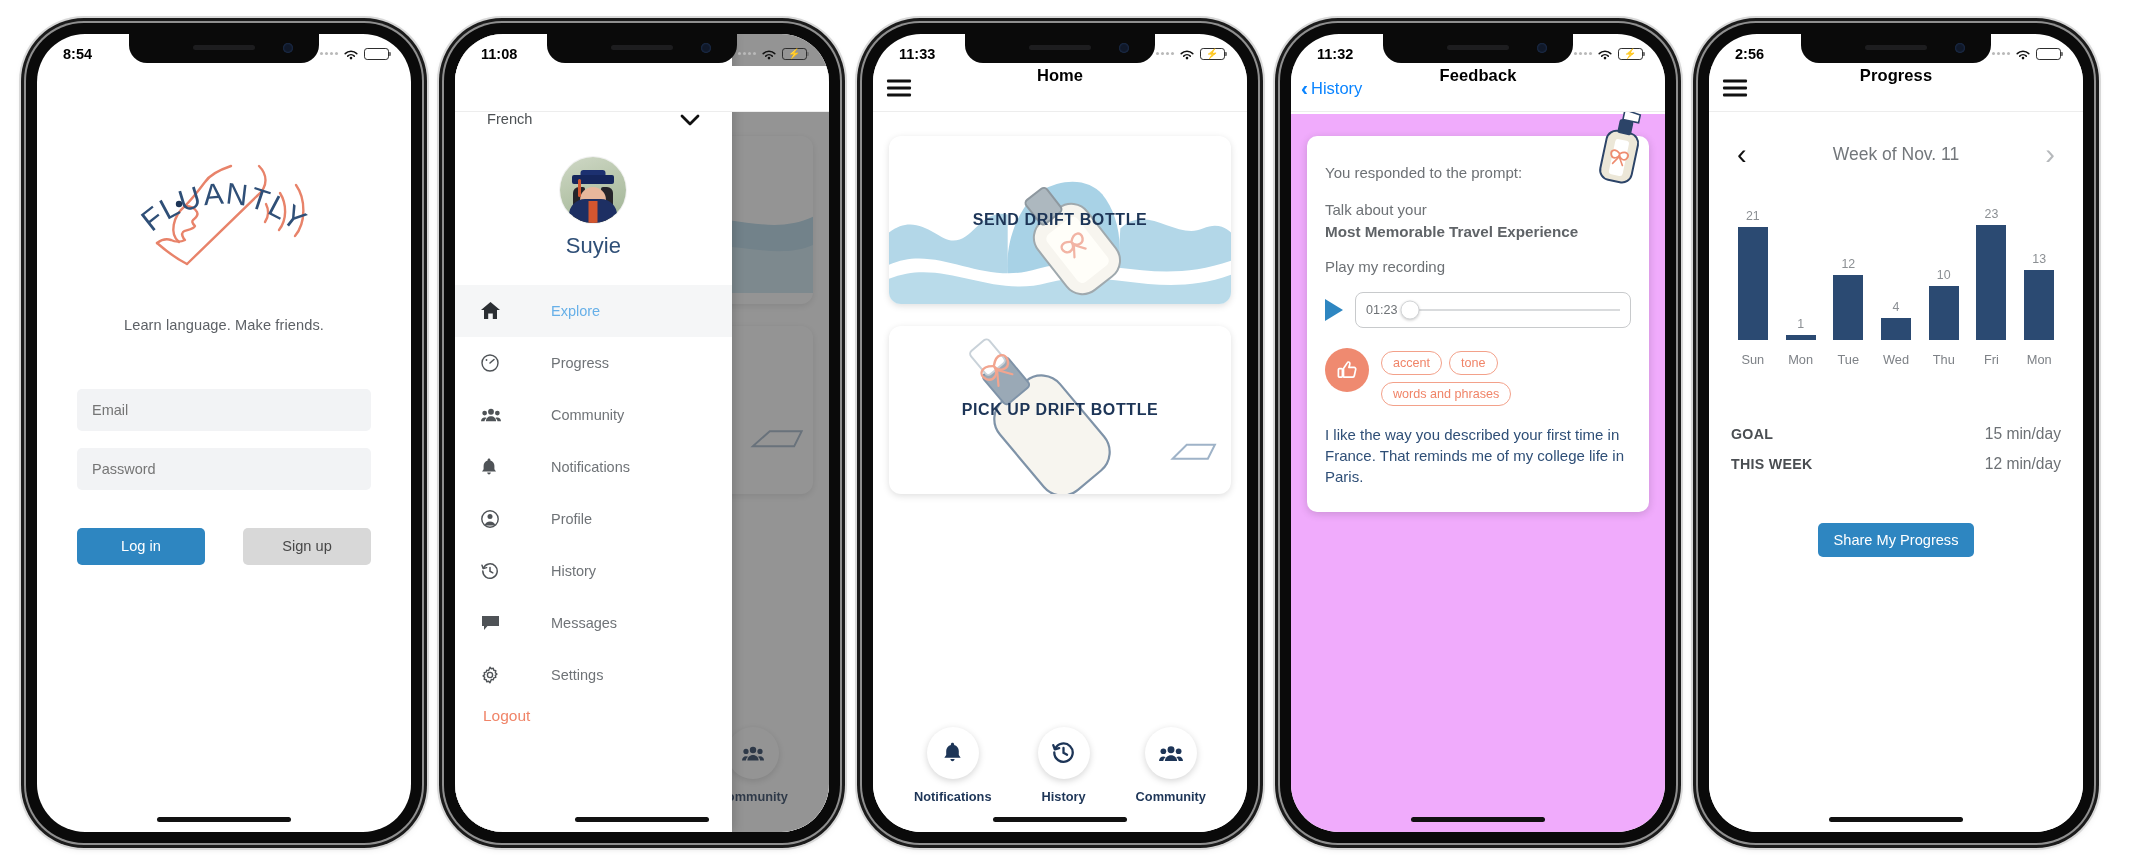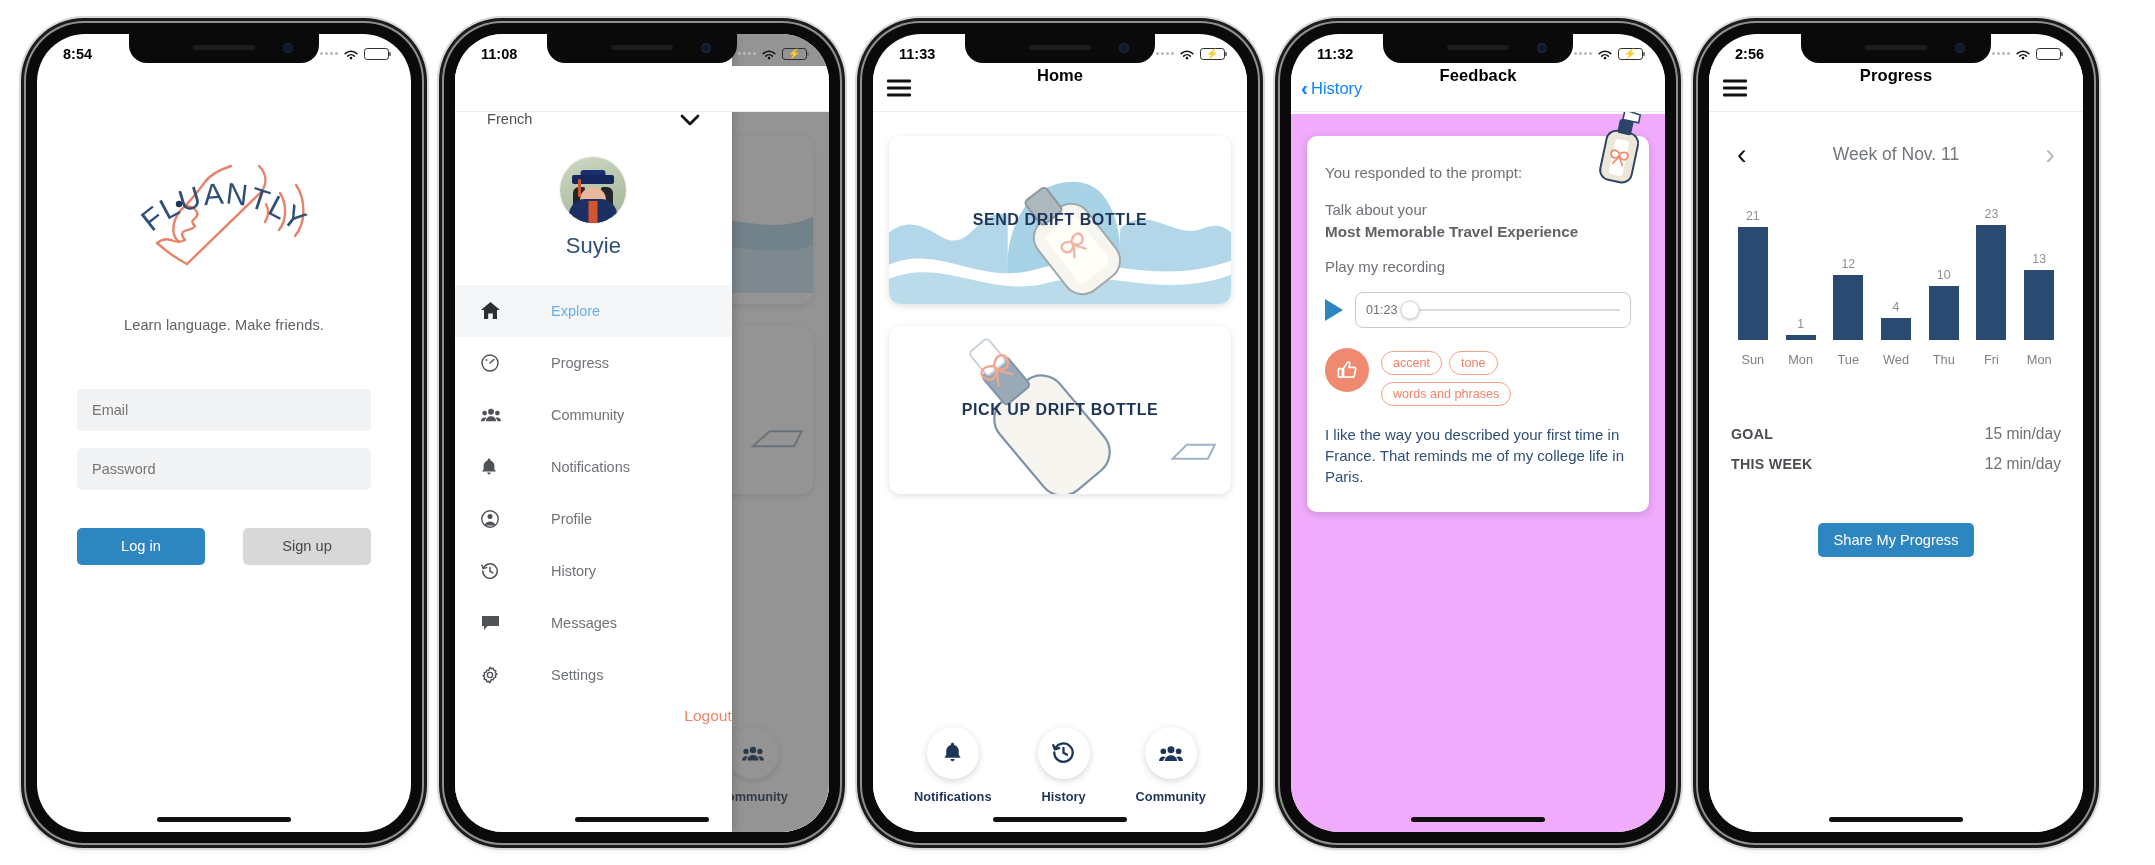--- a/index.html
+++ b/index.html
@@ -143,21 +143,21 @@
   .uname { margin-top: 10px; font-size: 22px; color: #2f4f77; font-weight: 400; }
 
   .menu { margin-top: 26px; }
   .menu-item {
     display: flex; align-items: center; gap: 16px; height: 52px; padding-left: 26px; cursor: pointer;
   }
   .menu-item.active { background: #f5f6f7; }
   .menu-item .mi-icon { width: 54px; display: flex; align-items: center; color: #4f5357; }
   .menu-item .mi-label { font-size: 14.5px; color: #6f7377; }
   .menu-item.active .mi-label { color: #67b0e8; }
-  .logout { text-align: right; margin-top: 6px; font-size: 15.5px; color: #f08468; cursor: pointer; }
+  .logout { text-align: left; margin-top: 6px; font-size: 15.5px; color: #f08468; cursor: pointer; padding-left: 28px; }
 
   
   .home-body { position: absolute; top: 80px; left: 0; right: 0; bottom: 0; background: #fff; }
   .card {
     position: relative; margin: 22px 16px 0 16px; height: 168px;
     border-radius: 12px; background: #fff; overflow: hidden;
     box-shadow: 0 2px 7px rgba(0,0,0,.13);
     display: flex; align-items: center; justify-content: center;
   }
   .card .card-label {

